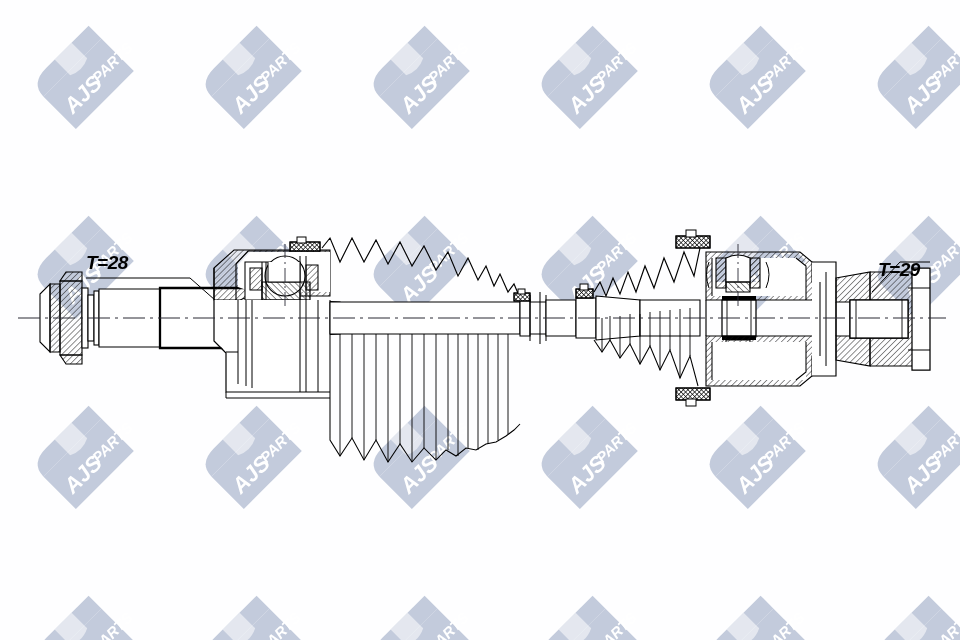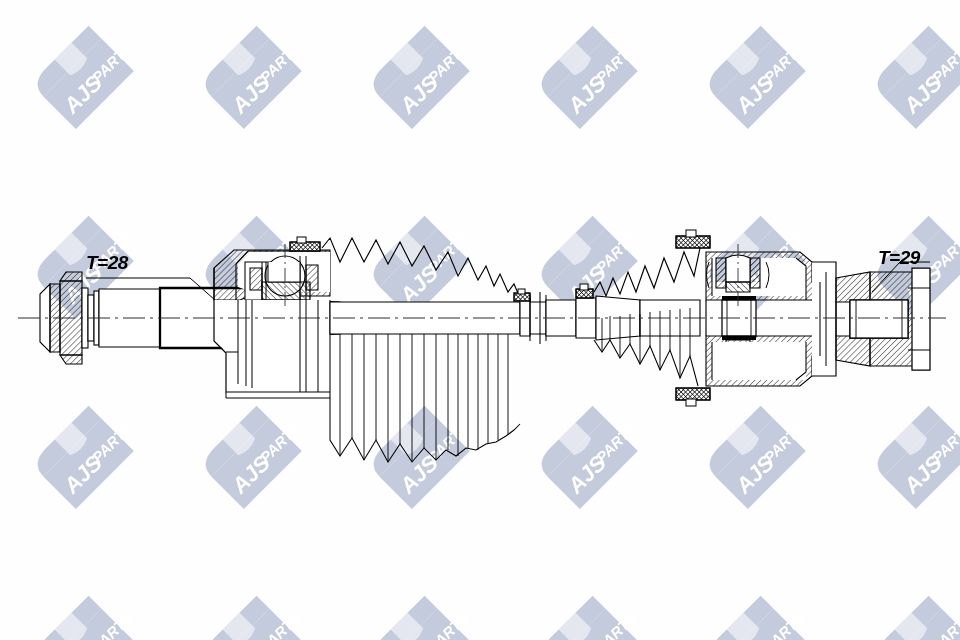--- a/index.html
+++ b/index.html
@@ -29,21 +29,21 @@
     position:absolute;
     font-family:"Liberation Sans", sans-serif;
     font-weight:700;
     font-size:19px;
     letter-spacing:-0.5px;
     color:#000;
     white-space:nowrap;
     font-style:italic;
   }
   #lbl-left{left:86px;top:252px;}
-  #lbl-right{left:878px;top:247px;}
+  #lbl-right{left:878px;top:259px;}
 </style>
 </head>
 <body>
 
 <div id="stage">
 
   <div id="wm-layer">
       <div class="wm" style="left: 30px; top: 18px;">
         <svg viewBox="0 0 120 120" xmlns="http://www.w3.org/2000/svg">
           <g transform="rotate(-45 60 60)">

